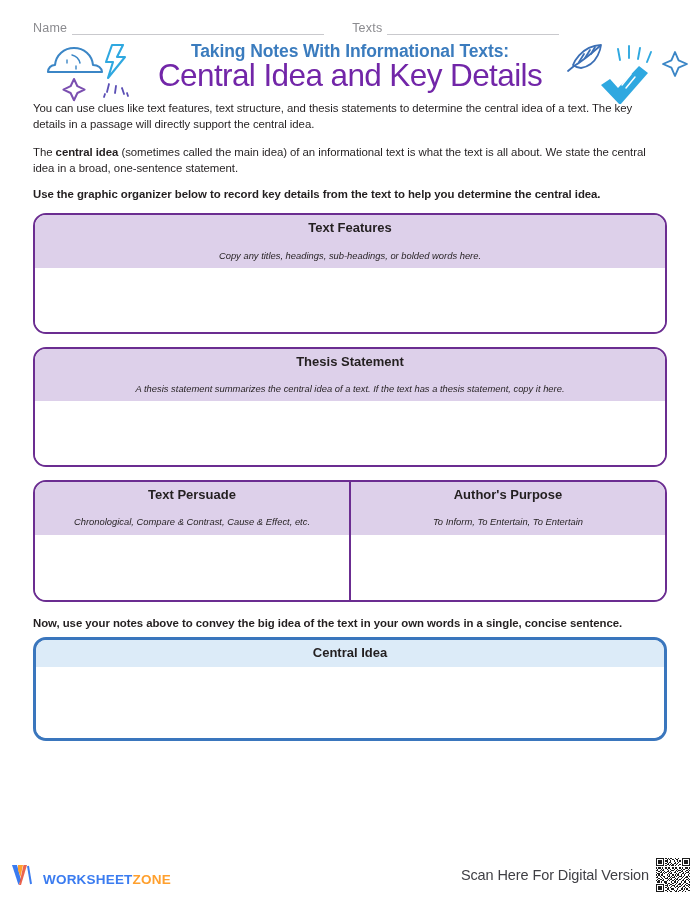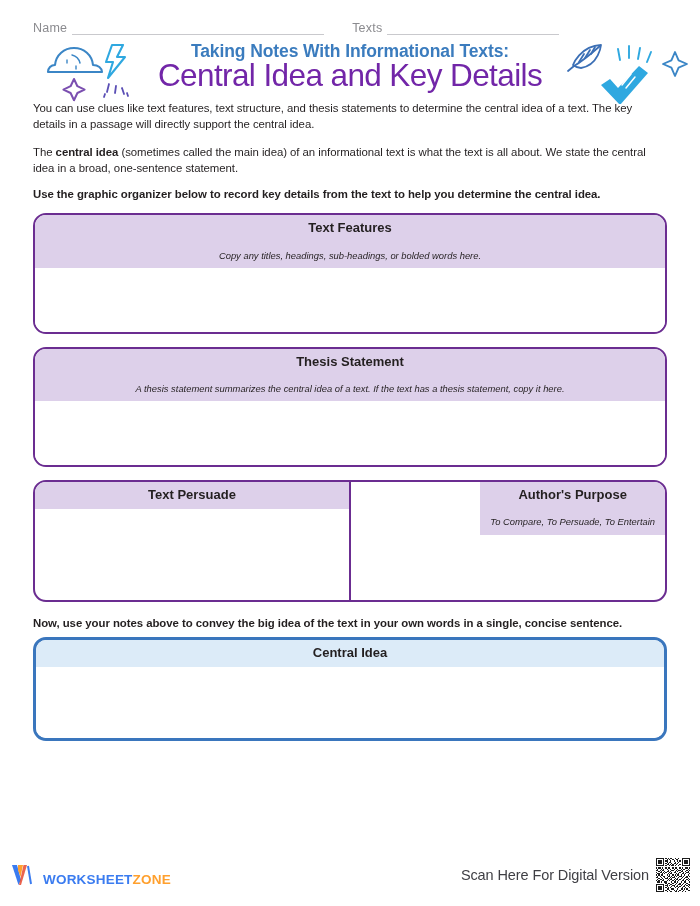--- a/index.html
+++ b/index.html
@@ -124,21 +124,21 @@
   
   .box.split {
     display: flex;
     padding: 0;
   }
   .col {
     flex: 1 1 50%;
     display: flex;
     flex-direction: column;
   }
-  .col + .col { border-left: 2px solid #6b2d91; align-items: flex-end; }
+  .col + .col { border-left: 2px solid #6b2d91; }
   .col .box-head { border-radius: 0; }
   .col .box-body { height: 65px; }
 
   
   .box-body.bullets {
     height: 98px;
     padding: 10px 0 0 0;
     box-sizing: border-box;
   }
   .bullet-row {
@@ -298,27 +298,28 @@
       <div class="box-title">Thesis Statement</div>
       <div class="box-sub">A thesis statement summarizes the central idea of a text. If the text has a thesis statement, copy it here.</div>
     </div>
     <div class="box-body"></div>
   </div>
 
   <div class="box split">
     <div class="col">
       <div class="box-head">
         <div class="box-title">Text Persuade</div>
+        <div class="box-sub">Chronological, Compare &amp; Contrast, Cause &amp; Effect, etc.</div>
       </div>
       <div class="box-body"></div>
     </div>
     <div class="col">
       <div class="box-head">
         <div class="box-title">Author's Purpose</div>
-        <div class="box-sub">To Compare, To Persuade, To Entertain</div>
+        <div class="box-sub">To Inform, To Entertain, To Entertain</div>
       </div>
       <div class="box-body"></div>
     </div>
   </div>
 
 
   <p class="ci-instruction">Now, use your notes above to convey the big idea of the text in your own words in a single, concise sentence.</p>
   <div class="box blue">
     <div class="box-head">
       <div class="box-title">Central Idea</div>

